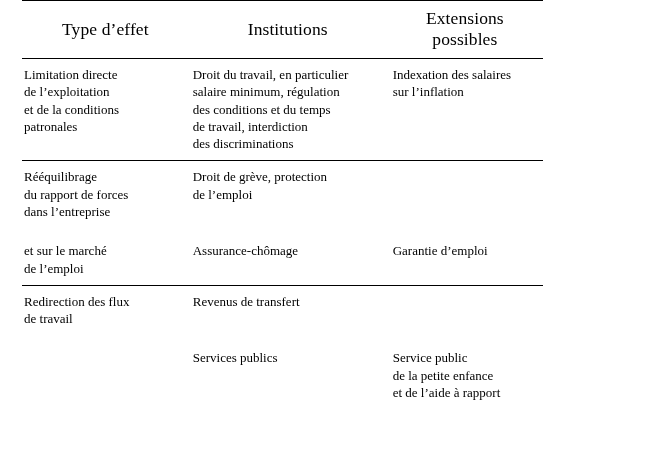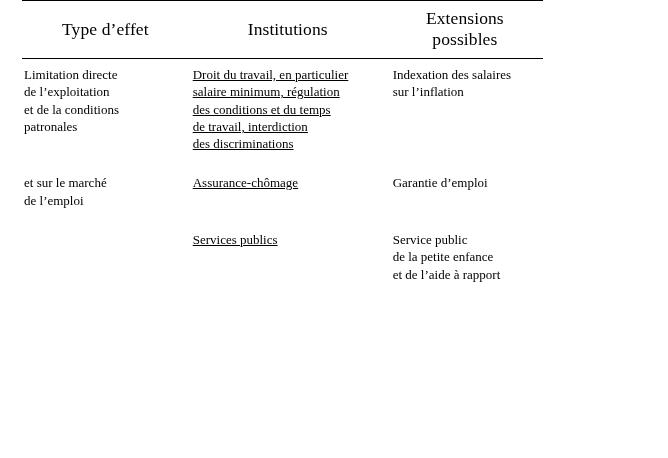--- a/index.html
+++ b/index.html
@@ -40,21 +40,21 @@
     border-top: 1.6px solid #000;
     border-bottom: 1.6px solid #000;
   }
   tbody td {
     vertical-align: top;
     font-size: 13px;
     line-height: 1.33;
     padding: 7px 8px 8px 2px;
     text-align: left;
   }
-  tbody td.col2 { padding-left: 4px; text-decoration: underline; }
+  tbody td.col2 { padding-left: 4px; }
   tbody td.col3 { padding-left: 6px; }
 
   tbody tr.sep > td {
     border-top: 1.6px solid #000;
   }
   tbody tr.inner > td {
     padding-top: 2px;
     margin-left: 16px;
   }
   tbody tr.spaced > td {
@@ -93,30 +93,56 @@
             <span class="line">salaire minimum, régulation</span>
             <span class="line">des conditions et du temps</span>
             <span class="line">de travail, interdiction</span>
             <span class="line">des discriminations</span>
           </td>
           <td class="col3">
             <span class="line">Indexation des salaires</span>
             <span class="line">sur l’inflation</span>
           </td>
         </tr>
+        <tr class="sep">
+          <td class="col1">
+            <span class="line">Rééquilibrage</span>
+            <span class="line">du rapport de forces</span>
+            <span class="line">dans l’entreprise</span>
+          </td>
+          <td class="col2">
+            <span class="line">Droit de grève, protection</span>
+            <span class="line">de l’emploi</span>
+          </td>
+          <td class="col3">
+            <span class="blank"></span>
+          </td>
+        </tr>
         <tr class="inner spaced">
           <td class="col1">
             <span class="line">et sur le marché</span>
             <span class="line">de l’emploi</span>
           </td>
           <td class="col2">
             <span class="line">Assurance-chômage</span>
           </td>
           <td class="col3">
             <span class="line">Garantie d’emploi</span>
+          </td>
+        </tr>
+        <tr class="sep">
+          <td class="col1">
+            <span class="line">Redirection des flux</span>
+            <span class="line">de travail</span>
+          </td>
+          <td class="col2">
+            <span class="line">Revenus de transfert</span>
+          </td>
+          <td class="col3">
+            <span class="blank"></span>
           </td>
         </tr>
         <tr class="inner spaced">
           <td class="col1">
             <span class="blank"></span>
           </td>
           <td class="col2">
             <span class="line">Services publics</span>
           </td>
           <td class="col3">

